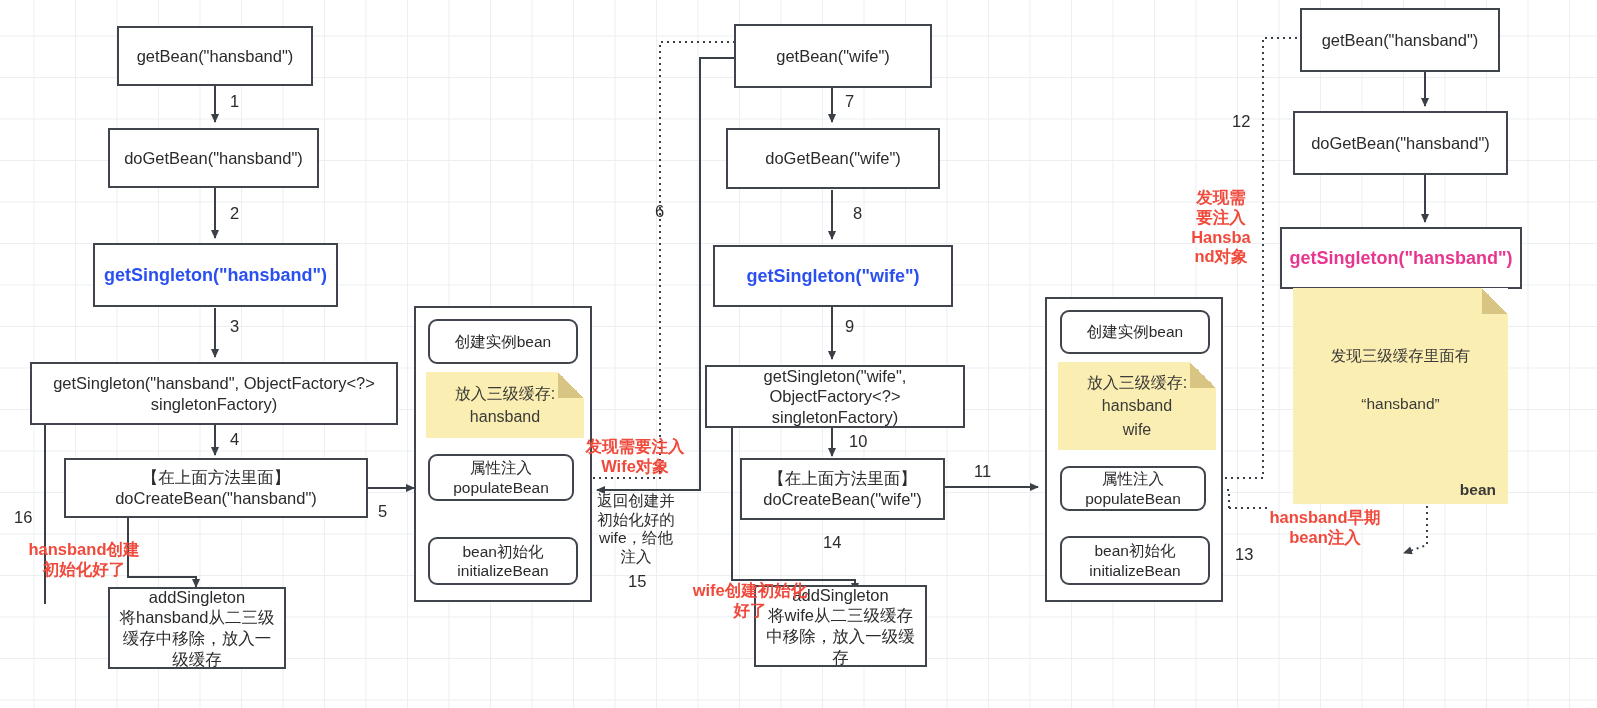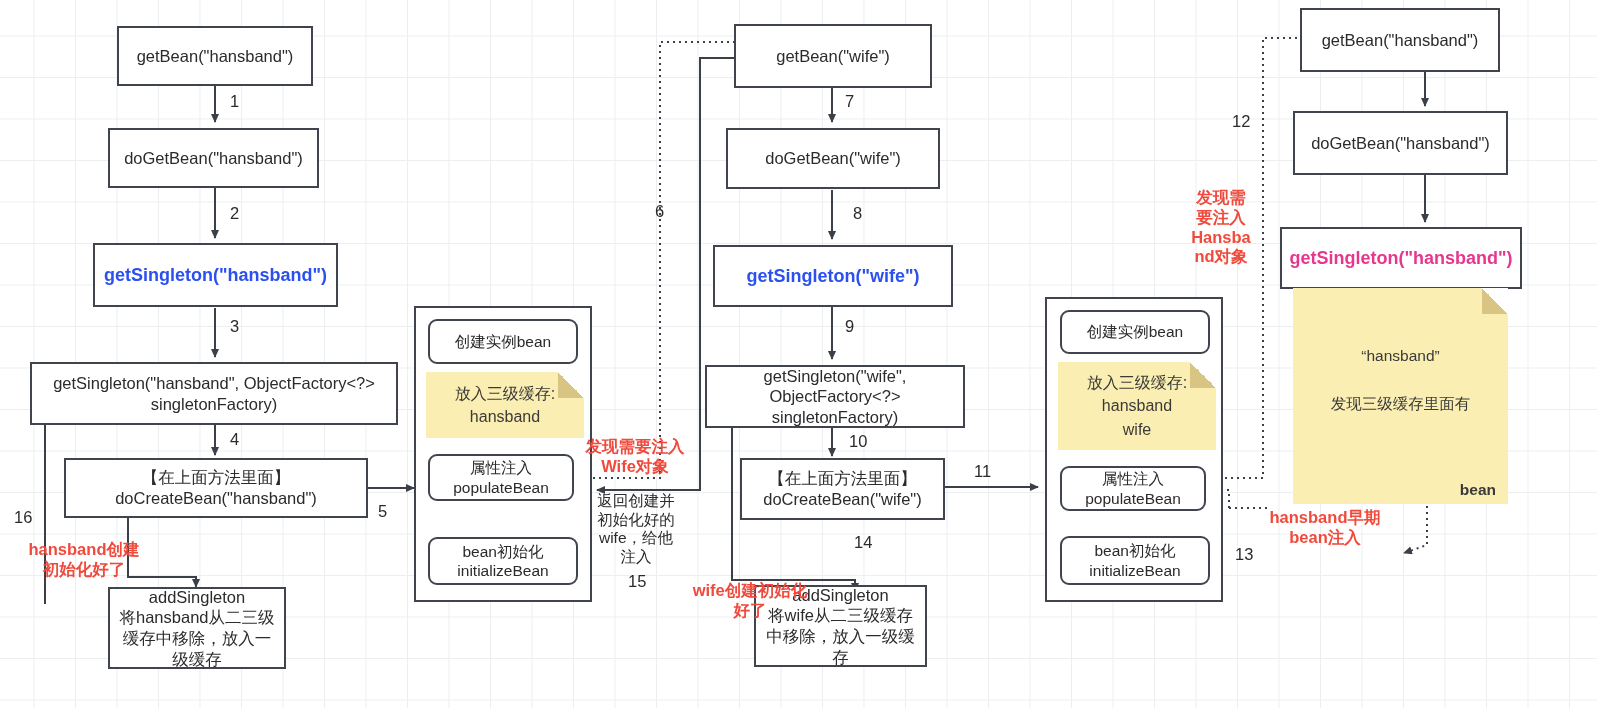--- a/index.html
+++ b/index.html
@@ -174,43 +174,43 @@
 initializeBean</div>
 
 <div class="node" style="left:1300px;top:8px;width:200px;height:64px;">getBean("hansband")</div>
 
 <div class="node" style="left:1293px;top:111px;width:215px;height:64px;">doGetBean("hansband")</div>
 
 <div class="node pink" style="left:1280px;top:227px;width:242px;height:62px;">getSingleton("hansband")</div>
 
 <div class="note big" style="left:1293px;top:288px;width:215px;height:216px;display:block;">
   <span class="fold"></span>
+  <div style="text-align:center;">发现三级缓存里面有</div>
   <div style="text-align:center;">“hansband”</div>
-  <div style="text-align:center;">发现三级缓存里面有</div>
   <div style="height:14px;"></div>
   <div style="text-align:right;font-weight:bold;">bean</div>
   <div style="height:14px;"></div>
   
   
 </div>
 
 <div class="lbl" style="left:230px;top:92px;">1</div>
 <div class="lbl" style="left:230px;top:204px;">2</div>
 <div class="lbl" style="left:230px;top:317px;">3</div>
 <div class="lbl" style="left:230px;top:430px;">4</div>
 <div class="lbl" style="left:378px;top:502px;">5</div>
 <div class="lbl" style="left:655px;top:202px;">6</div>
 <div class="lbl" style="left:845px;top:92px;">7</div>
 <div class="lbl" style="left:853px;top:204px;">8</div>
 <div class="lbl" style="left:845px;top:317px;">9</div>
 <div class="lbl" style="left:849px;top:432px;">10</div>
 <div class="lbl" style="left:974px;top:462px;">11</div>
 <div class="lbl" style="left:1232px;top:112px;">12</div>
 <div class="lbl" style="left:1235px;top:545px;">13</div>
-<div class="lbl" style="left:854px;top:533px;">14</div>
+<div class="lbl" style="left:823px;top:533px;">14</div>
 <div class="lbl" style="left:628px;top:572px;">15</div>
 <div class="lbl" style="left:14px;top:508px;">16</div>
 
 <div class="lbl red" style="left:14px;top:540px;width:140px;">hansband创建
 初始化好了</div>
 
 <div class="lbl red" style="left:575px;top:437px;width:120px;">发现需要注入
 Wife对象</div>
 
 <div class="lbl cn" style="left:597px;top:492px;width:78px;">返回创建并

